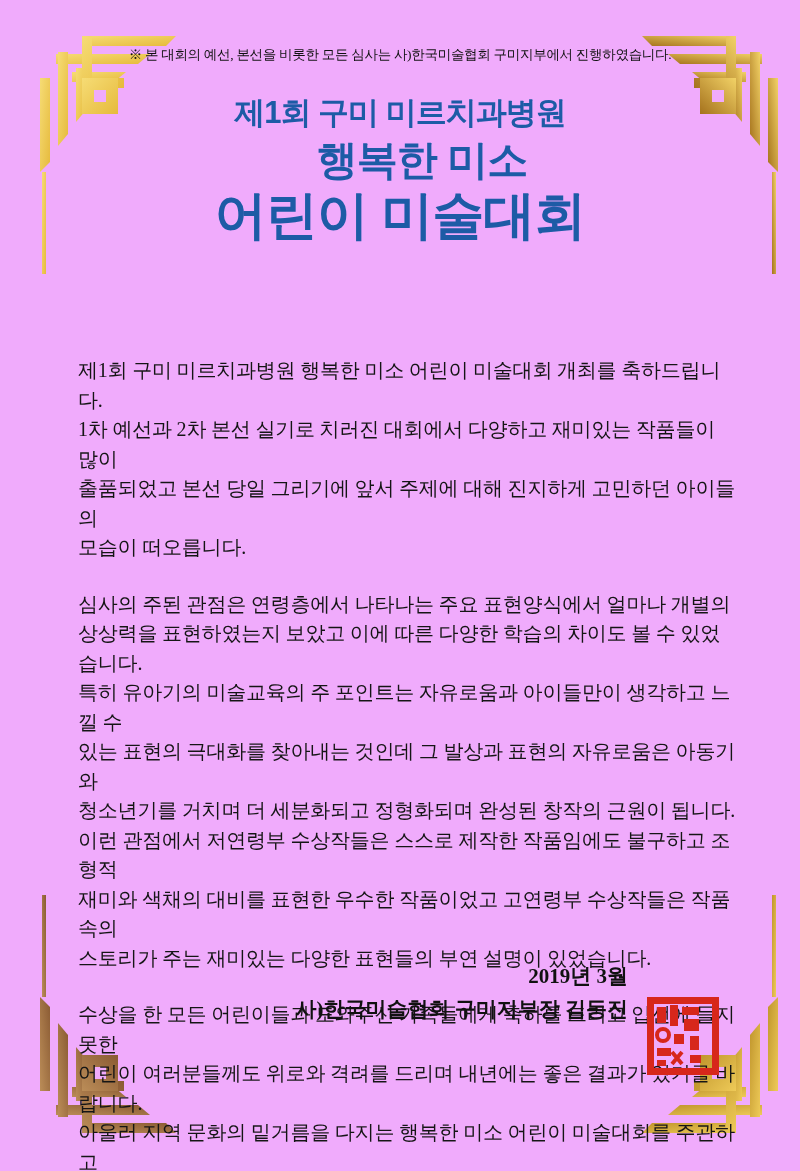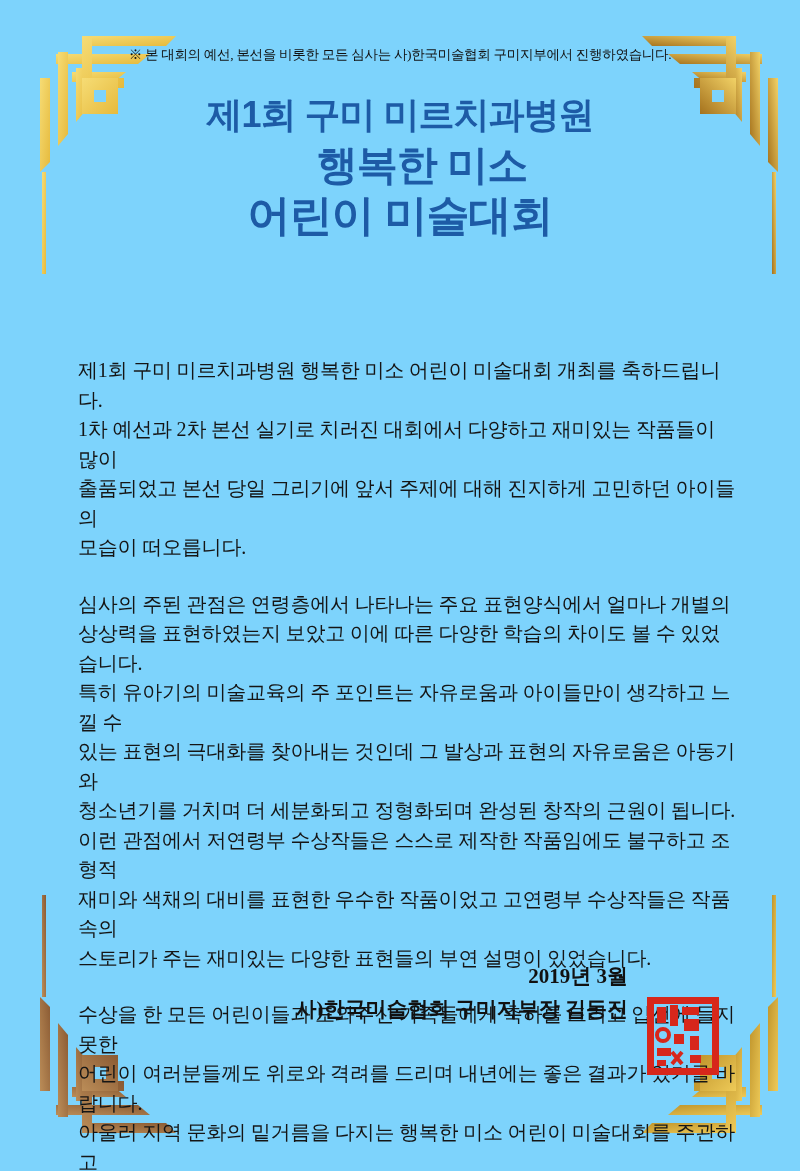--- a/index.html
+++ b/index.html
@@ -2,21 +2,21 @@
 <html><head>
 <meta charset="utf-8">
 <style>
   * { margin: 0; padding: 0; box-sizing: border-box; }
   html, body { background: #888; }
   .page {
     position: relative;
     width: 800px;
     height: 1171px;
     margin: 0 auto;
-    background: #7dd3fc;
+    background: #f0abfc;
     overflow: hidden;
     font-family: "Liberation Serif", serif;
     color: #1a1a1a;
   }
   .corner { position: absolute; width: 150px; height: 260px; pointer-events: none; }
   .corner.tl { left: 26px;  top: 22px; }
   .corner.tr { right: 8px;  top: 22px; transform: scaleX(-1); }
   .corner.bl { left: 26px;  bottom: 24px; transform: scaleY(-1); }
   .corner.br { right: 8px;  bottom: 24px; transform: scale(-1,-1); }
 
@@ -30,23 +30,23 @@
   }
   .title-block {
     position: absolute;
     top: 97px; left: 0; right: 0;
     text-align: center;
     font-family: "Liberation Sans", sans-serif;
     font-weight: 700;
     color: #1d5ba6;
     line-height: 1;
   }
-  .title-line1 { font-size: 36px; letter-spacing: -1px; margin-bottom: 12px; }
+  .title-line1 { font-size: 31px; letter-spacing: -1px; margin-bottom: 12px; }
   .title-line2 { font-size: 41px; letter-spacing: -1px; margin-bottom: 8px; margin-left: 44px; }
-  .title-line3 { font-size: 43px; letter-spacing: -1px; }
+  .title-line3 { font-size: 52px; letter-spacing: -1px; }
 
   .section-heading {
     position: absolute;
     left: 78px; top: 268px;
     font-size: 46px;
     font-weight: 600;
     letter-spacing: 7px;
     color: #121212;
   }
   .body-text {

